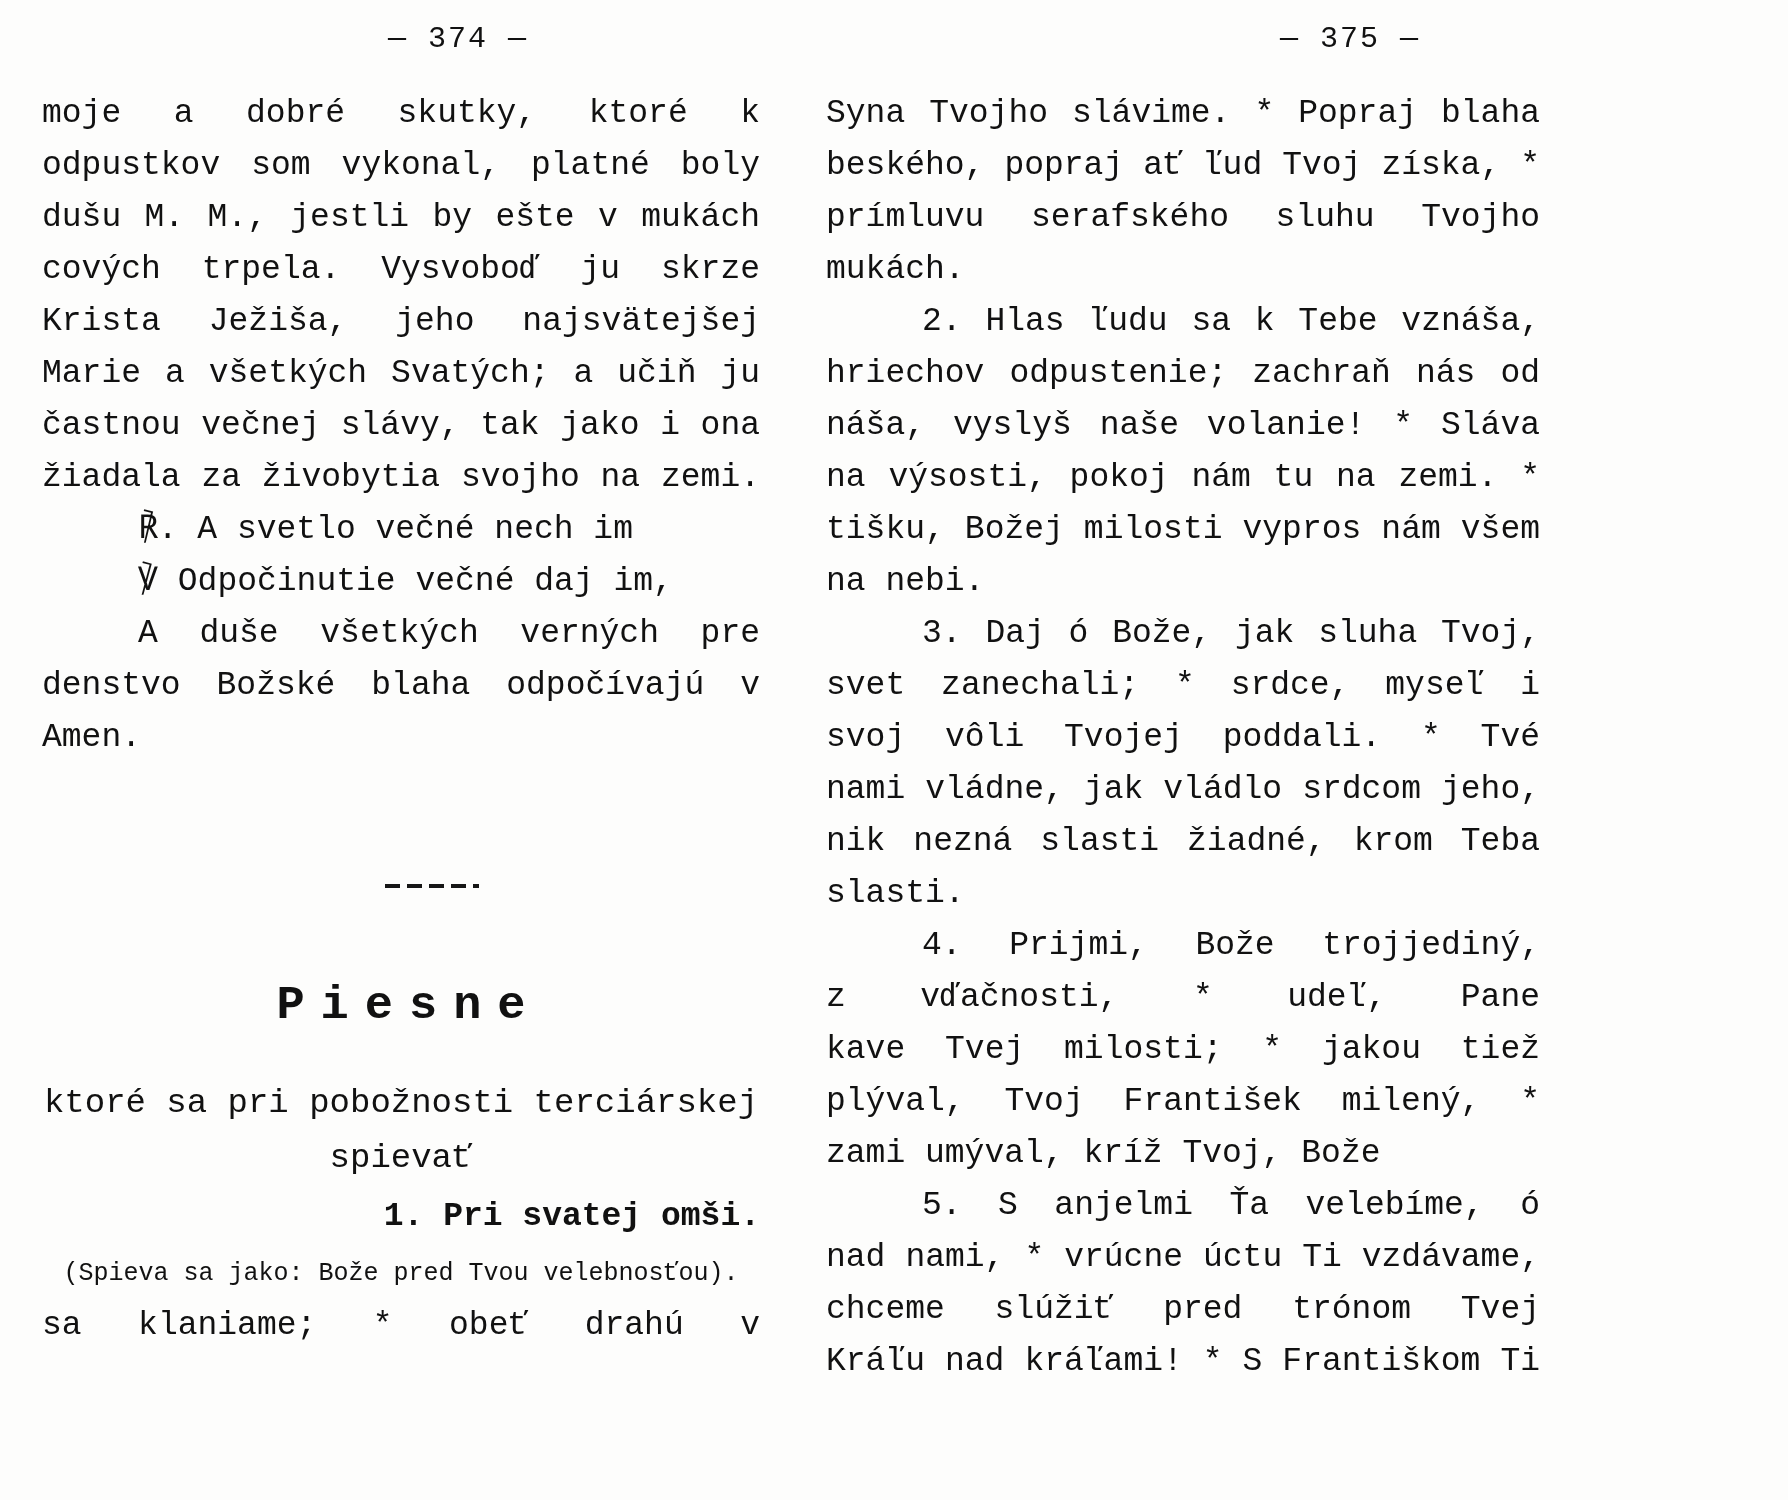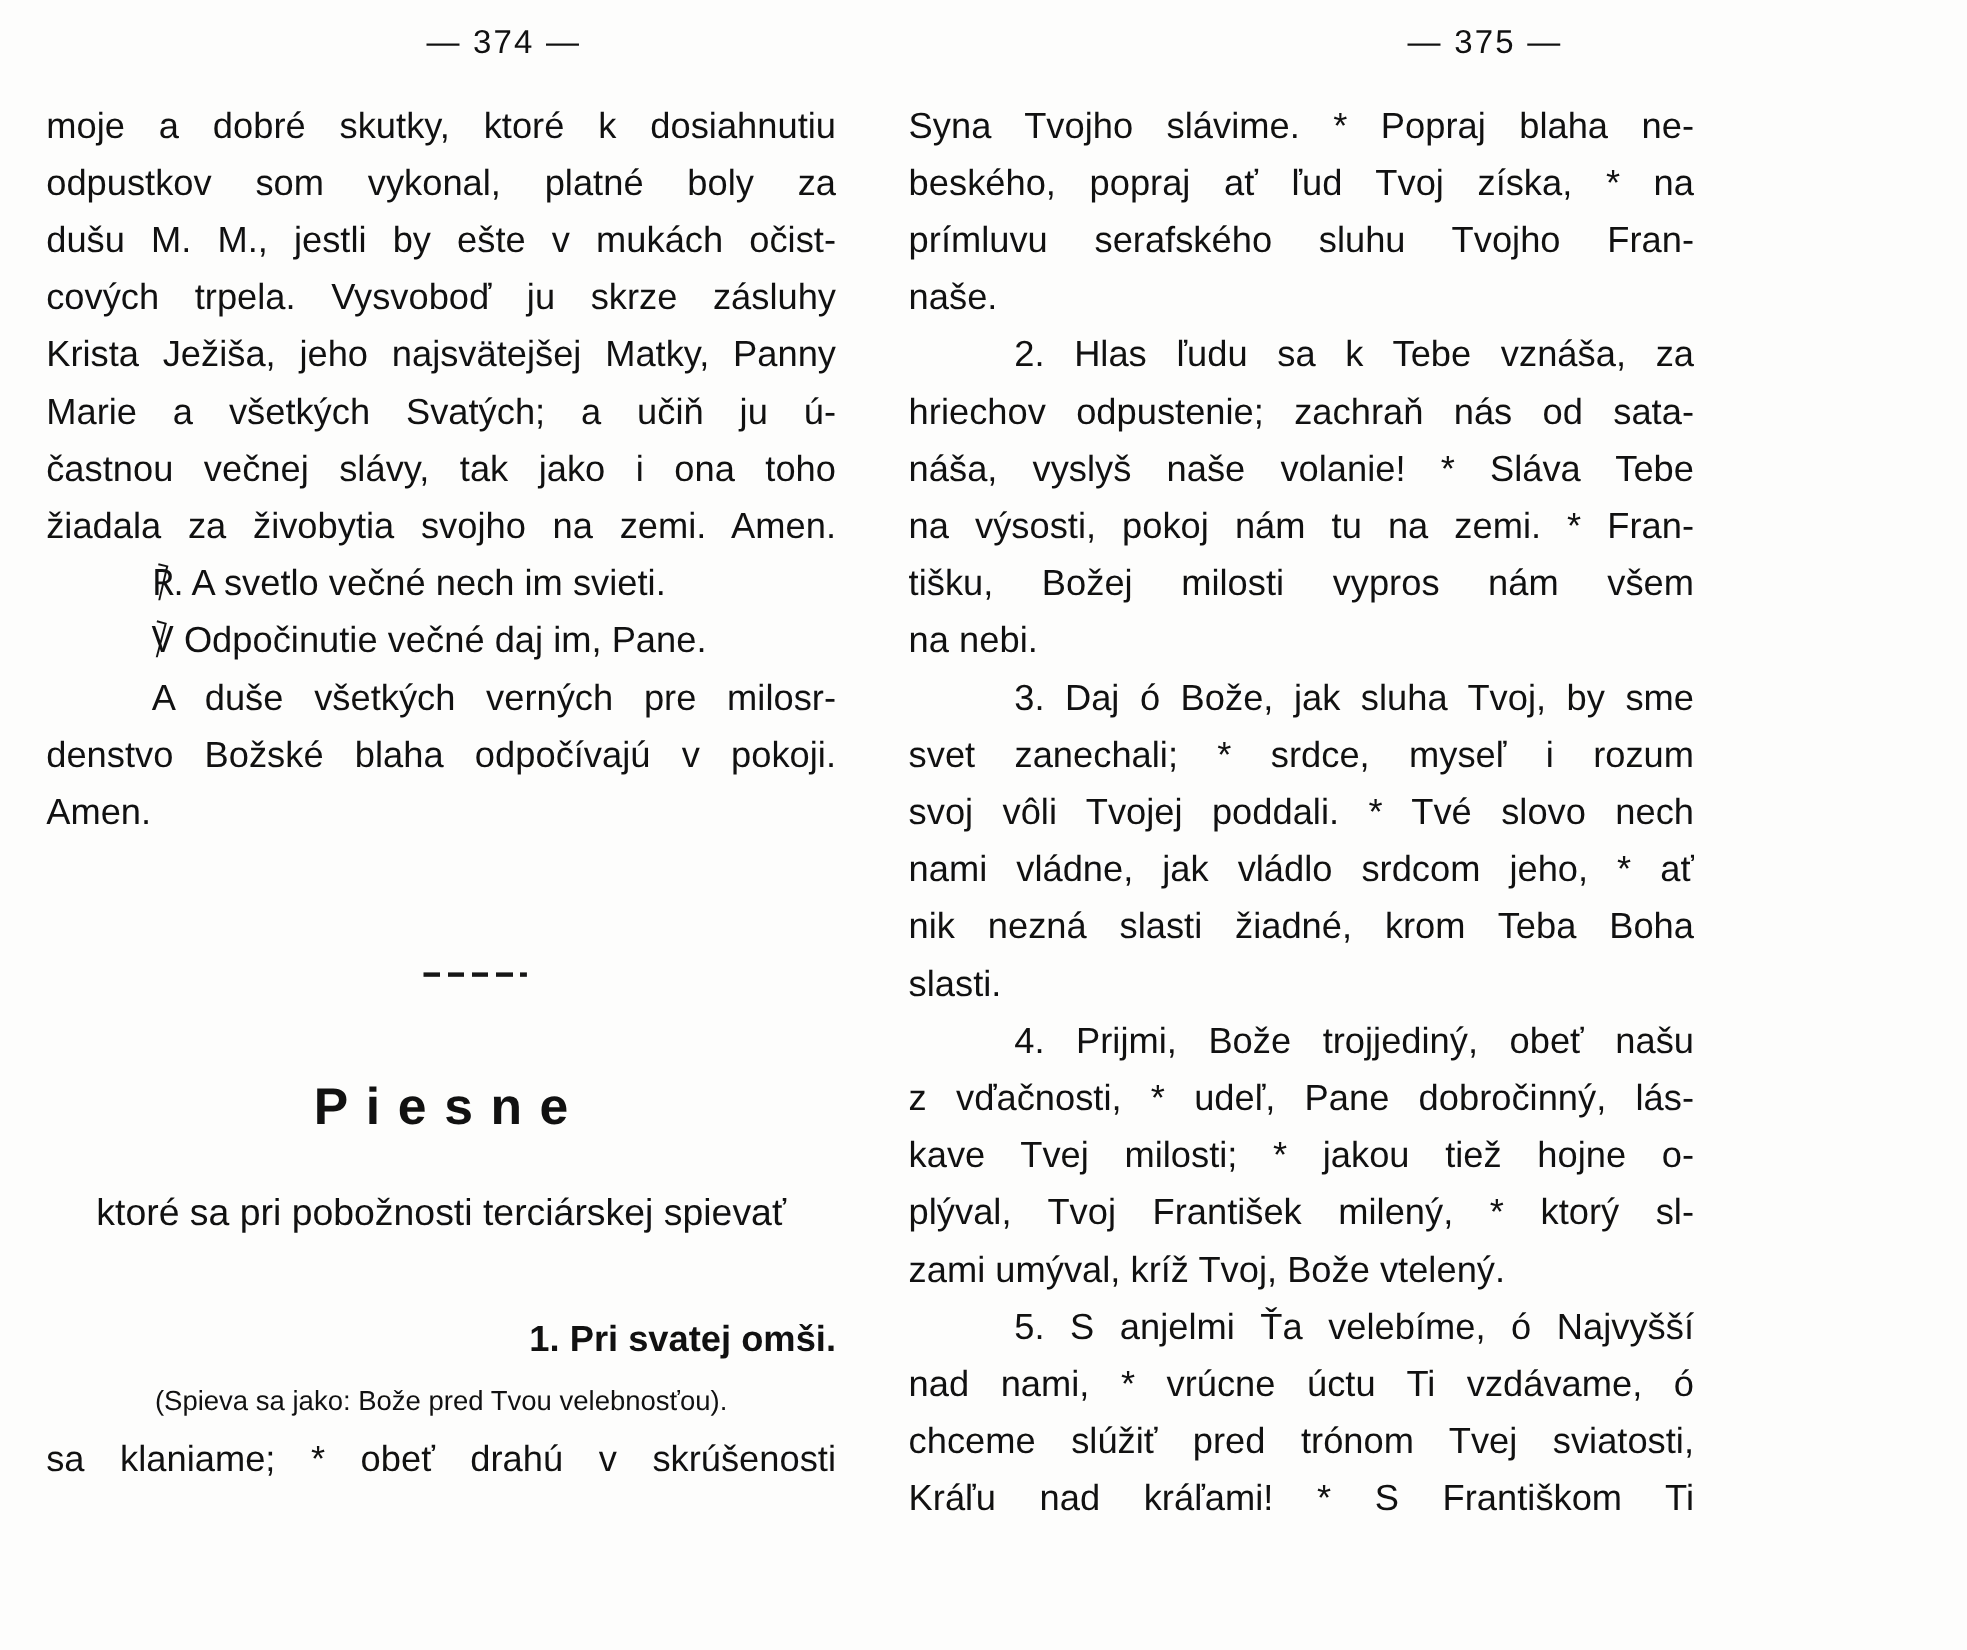--- a/index.html
+++ b/index.html
@@ -1,19 +1,19 @@
 <!DOCTYPE html>
 <html><head>
 <meta charset="utf-8">
 <style>
   html,body{margin:0;padding:0;}
   body{width:1788px;height:1500px;background:#ffffff;}
   .spread{
     position:relative;width:1788px;height:1500px;background:#fdfdfc;
-    font-family:Liberation Sans, sans-serif;color:#111111;
+    font-family:Liberation Mono, monospace;color:#111111;
     overflow:hidden;
   }
   .page{position:absolute;top:0;height:1500px;}
   .page-left{left:42px;width:718px;}
   .page-right{left:826px;width:714px;}
   .pgnum{
     position:absolute;top:22px;left:0;width:100%;
     text-align:center;font-size:30px;line-height:34px;
     letter-spacing:2px;
   }
@@ -88,21 +88,21 @@
     </div>
   </div>
 
   <div class="page page-right">
     <div class="pgnum">— 375 —</div>
 
     <div class="body-block">
       <div class="ln j">Syna Tvojho slávime. * Popraj blaha ne-</div>
       <div class="ln j">beského, popraj ať ľud Tvoj získa, * na</div>
       <div class="ln j">prímluvu serafského sluhu Tvojho Fran-</div>
-      <div class="ln">naše.</div>
+      <div class="ln">mukách.</div>
       <div class="ln ind j">2. Hlas ľudu sa k Tebe vznáša, za</div>
       <div class="ln j">hriechov odpustenie; zachraň nás od sata-</div>
       <div class="ln j">náša, vyslyš naše volanie! * Sláva Tebe</div>
       <div class="ln j">na výsosti, pokoj nám tu na zemi. * Fran-</div>
       <div class="ln j">tišku, Božej milosti vypros nám všem</div>
       <div class="ln">na nebi.</div>
       <div class="ln ind j">3. Daj ó Bože, jak sluha Tvoj, by sme</div>
       <div class="ln j">svet zanechali; * srdce, myseľ i rozum</div>
       <div class="ln j">svoj vôli Tvojej poddali. * Tvé slovo nech</div>
       <div class="ln j">nami vládne, jak vládlo srdcom jeho, * ať</div>

